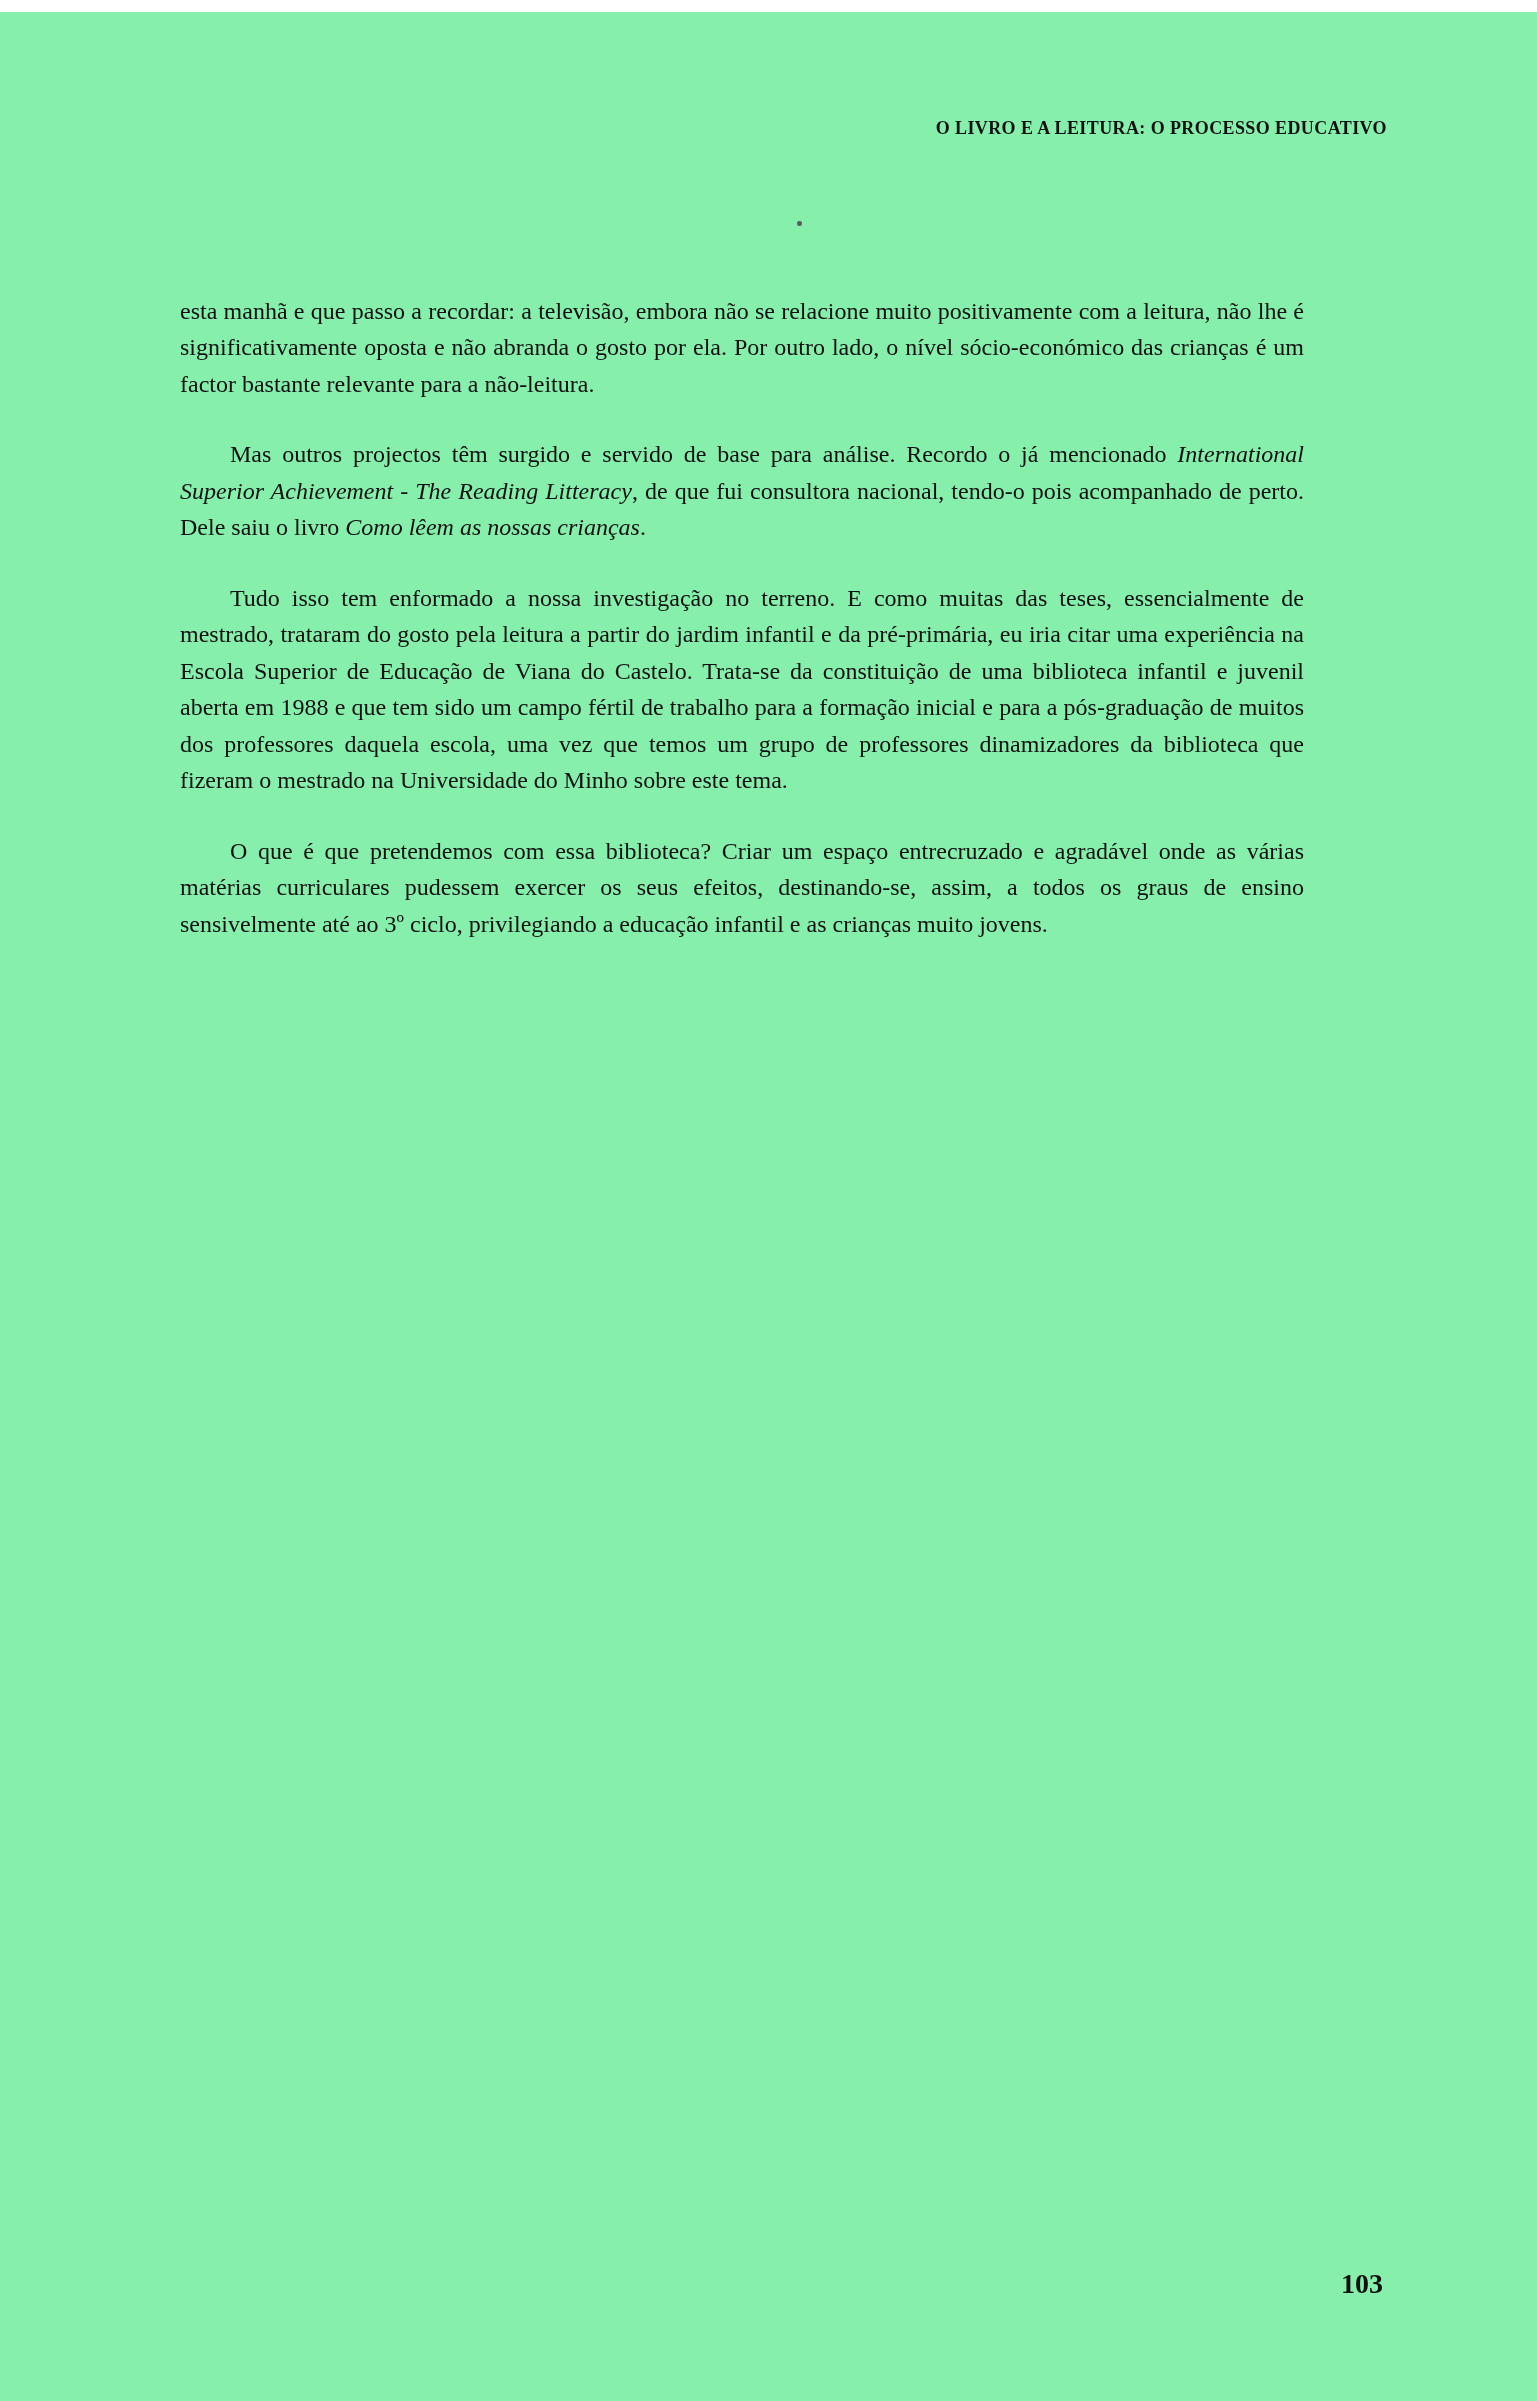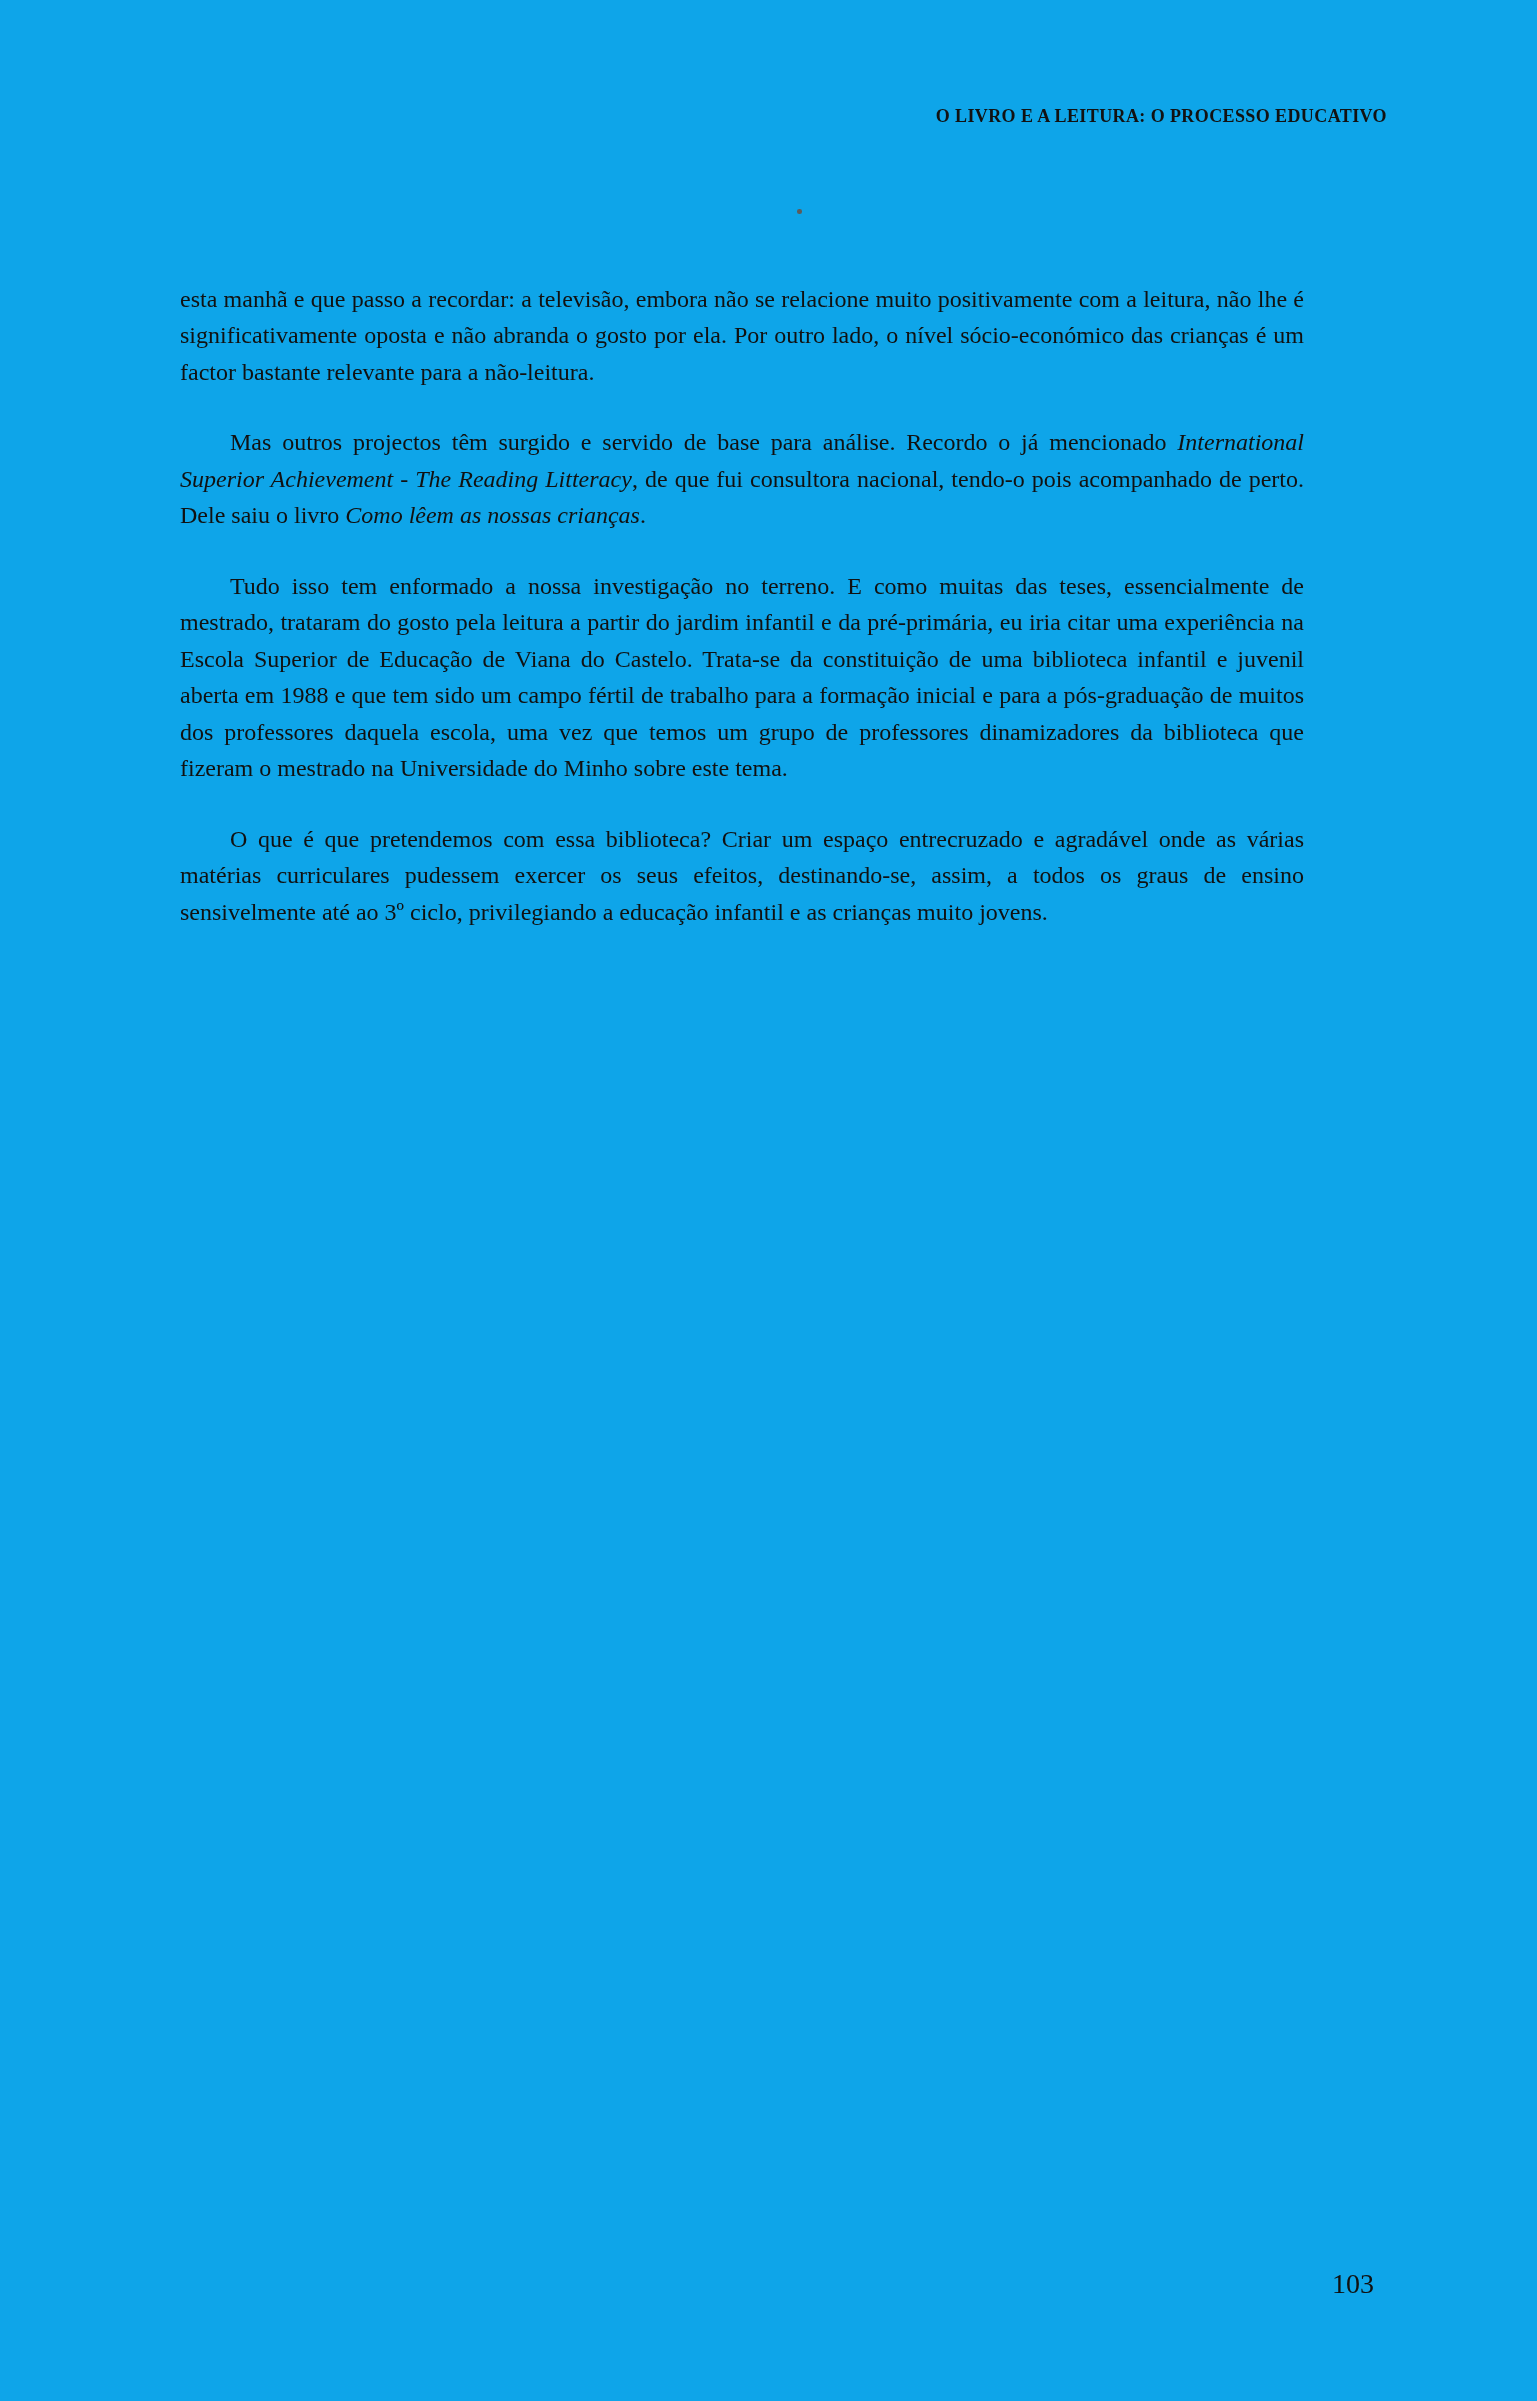--- a/index.html
+++ b/index.html
@@ -12,21 +12,22 @@
     width: 1538px;
     height: 2401px;
     position: relative;
     font-family: "Liberation Serif", serif;
     color: #000000;
     overflow: hidden;
   }
   .page {
     position: absolute;
     inset: 0;
-    background: #0ea5e9;
+    background: #86efac;
+    margin-top: 12px;
   }
   .running-head {
     position: absolute;
     top: 106px;
     right: 151px;
     font-family: "Liberation Serif", serif;
     font-size: 18px;
     letter-spacing: 0.4px;
     font-weight: 700;
     text-transform: uppercase;
@@ -62,23 +63,24 @@
   }
   p.para:last-child {
     margin-bottom: 0;
   }
   .it {
     font-style: italic;
   }
   .folio {
     position: absolute;
     bottom: 101px;
-    right: 164px;
+    right: 155px;
     font-size: 28px;
     color: #111111;
+    font-weight: bold;
   }
 </style>
 </head>
 <body>
 
 <div class="page">
 
   <div class="running-head">O LIVRO E A LEITURA: O PROCESSO EDUCATIVO</div>
 
   <div class="stray-dot"></div>

